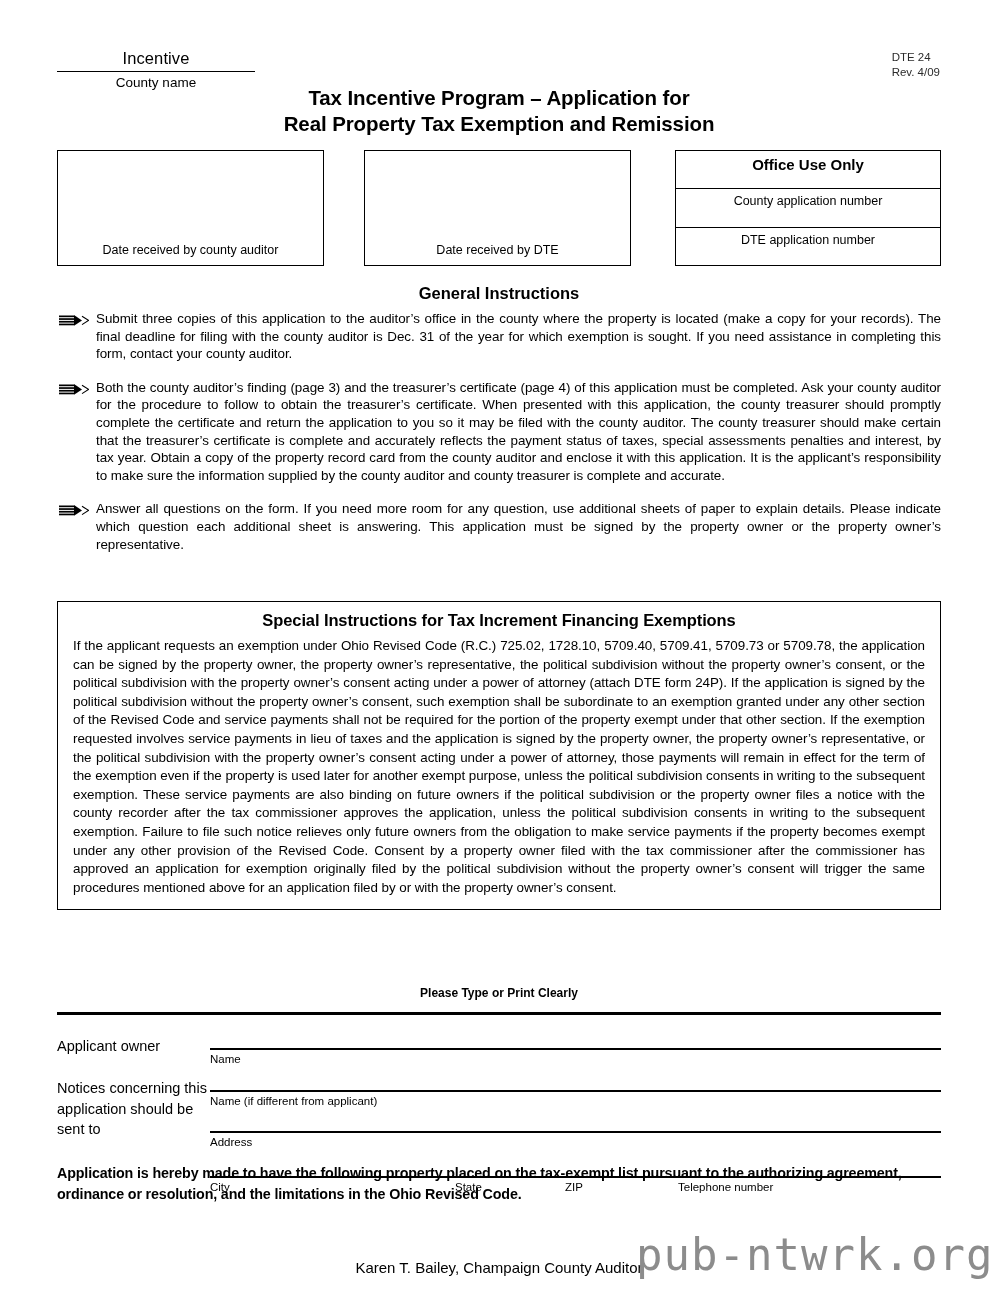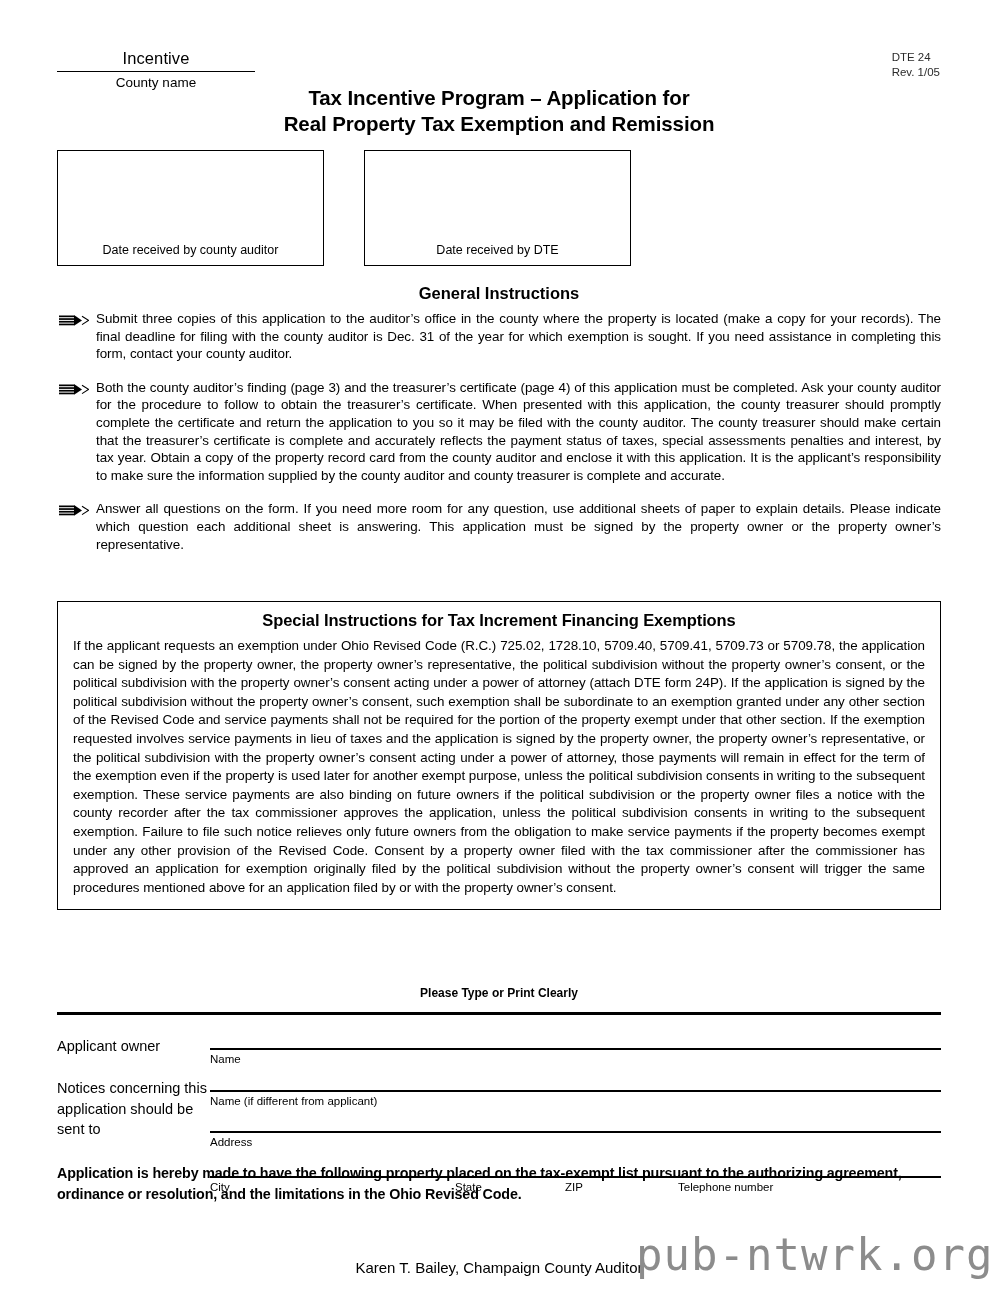--- a/index.html
+++ b/index.html
@@ -219,38 +219,49 @@
 
 <div class="page">
 
   <div class="county-block">
     <div class="county-value">Incentive</div>
     <div class="county-caption">County name</div>
   </div>
 
   <div class="form-id">
     <div>DTE 24</div>
-    <div>Rev. 1/05</div>
+    <div>Rev. 4/09</div>
   </div>
 
   <div class="doc-title">
     <div>Tax Incentive Program – Application for</div>
     <div>Real Property Tax Exemption and Remission</div>
   </div>
 
   <div class="boxrow">
 
     <div class="rbox b1">
       <div class="boxcap">Date received by county auditor</div>
     </div>
 
     <div class="rbox b2">
       <div class="boxcap">Date received by DTE</div>
     </div>
 
+    <div class="rbox b3">
+      <div class="officebox">
+        <div class="office-cell h">Office Use Only</div>
+        <div class="office-cell c1">
+          <span>County application number</span>
+        </div>
+        <div class="office-cell c2">
+          <span>DTE application number</span>
+        </div>
+      </div>
+    </div>
   </div>
 
   <div class="gi-title">General Instructions</div>
 
   <div class="bullets">
 
     <div class="bullet">
       <span class="pencil">
         <svg viewBox="0 0 30 13" width="30" height="13" aria-hidden="true">
           <rect x="0" y="1.5" width="15" height="1.7" fill="#000"></rect>

